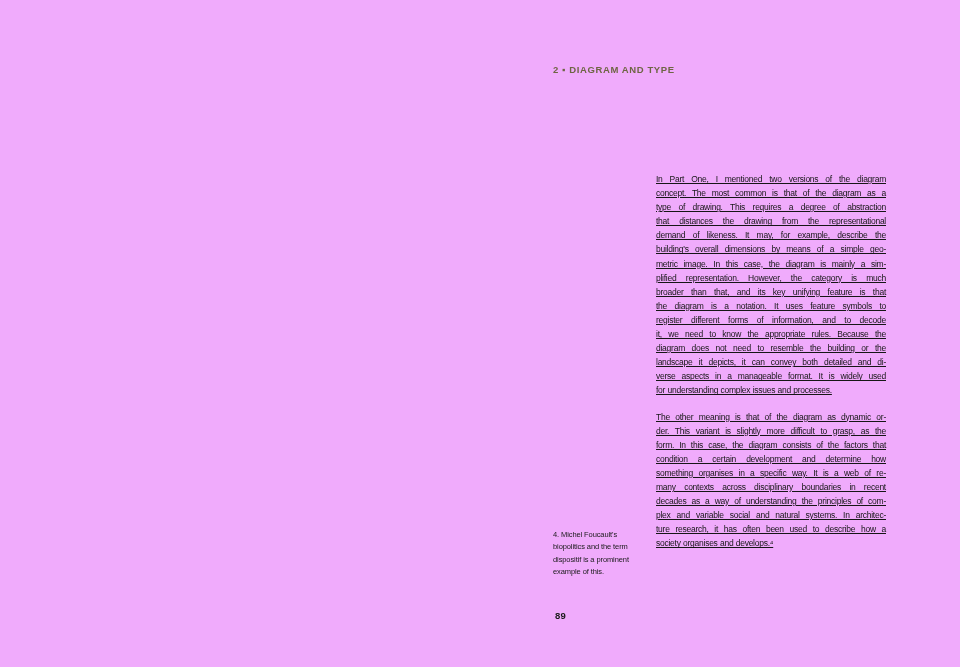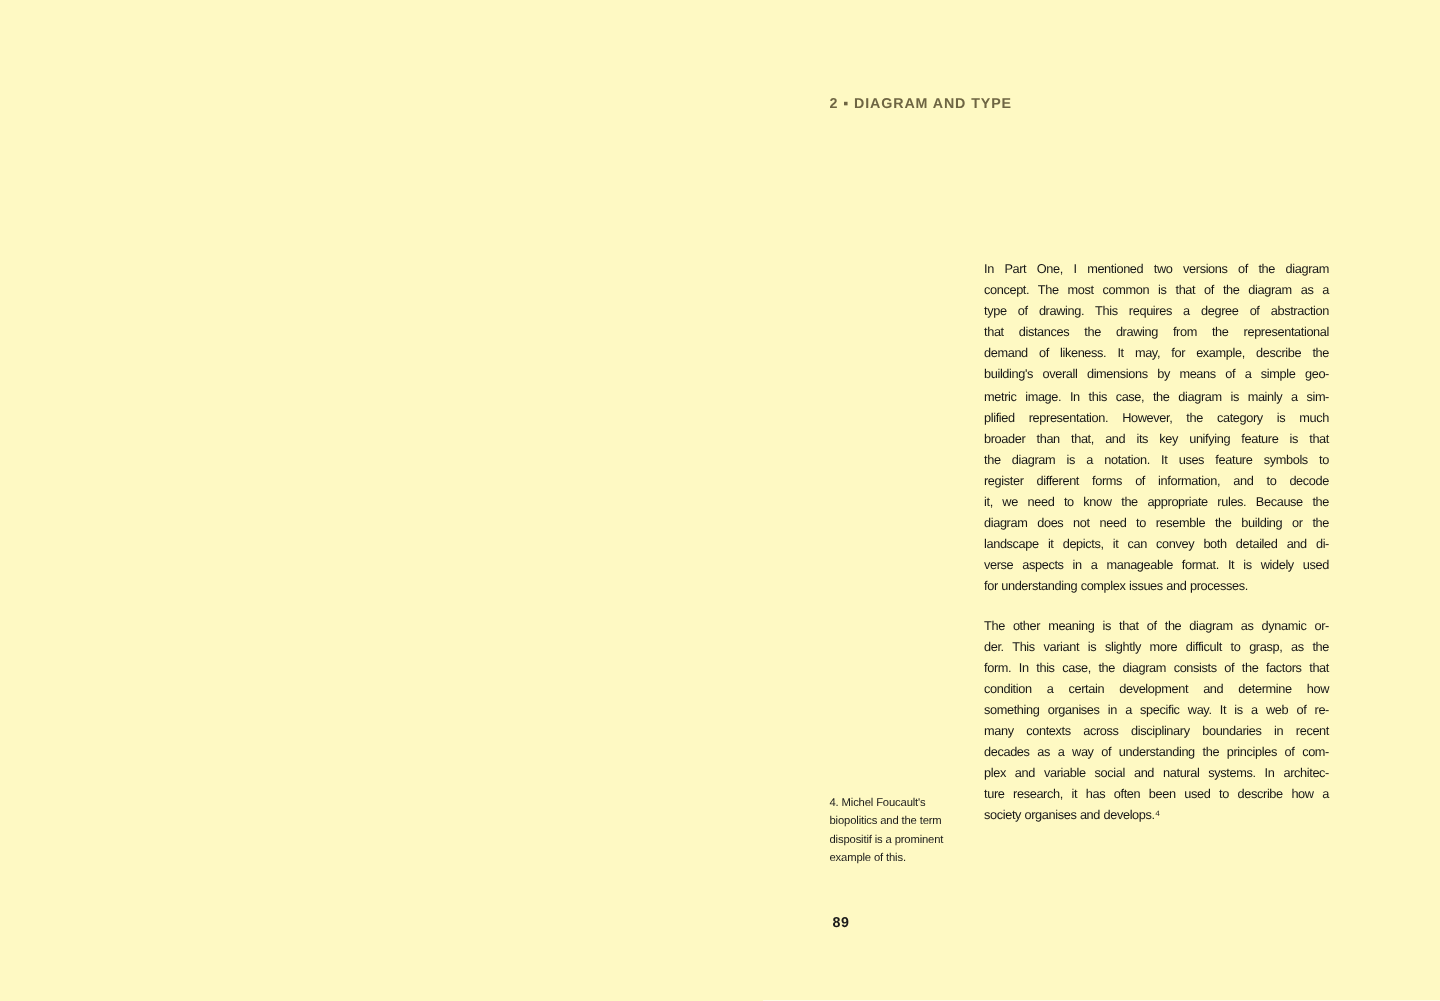--- a/index.html
+++ b/index.html
@@ -4,42 +4,42 @@
 <style>
   html, body {
     margin: 0;
     padding: 0;
     background: #ffffff;
   }
   .canvas {
     position: relative;
     width: 960px;
     height: 667px;
-    background: #fef9c3;
+    background: #f0abfc;
     overflow: hidden;
     font-family: "Liberation Sans", "DejaVu Sans", sans-serif;
   }
   .chapter-header {
     position: absolute;
     left: 553px;
     top: 64px;
     font-size: 9.5px;
     font-weight: bold;
     letter-spacing: 0.6px;
     color: #6e6543;
     white-space: nowrap;
   }
   .body-col {
     position: absolute;
     left: 656px;
     top: 172px;
     width: 230px;
     color: #161616;
   }
-  .para { width: 230px; }
+  .para { width: 230px; text-decoration: underline; }
   .para + .para { margin-top: 12px; }
   .body-line {
     font-size: 8.5px;
     letter-spacing: -0.25px;
     line-height: 14.1px;
     height: 14.1px;
     text-align: justify;
     text-align-last: justify;
     white-space: nowrap;
     word-spacing: 0.2px;

